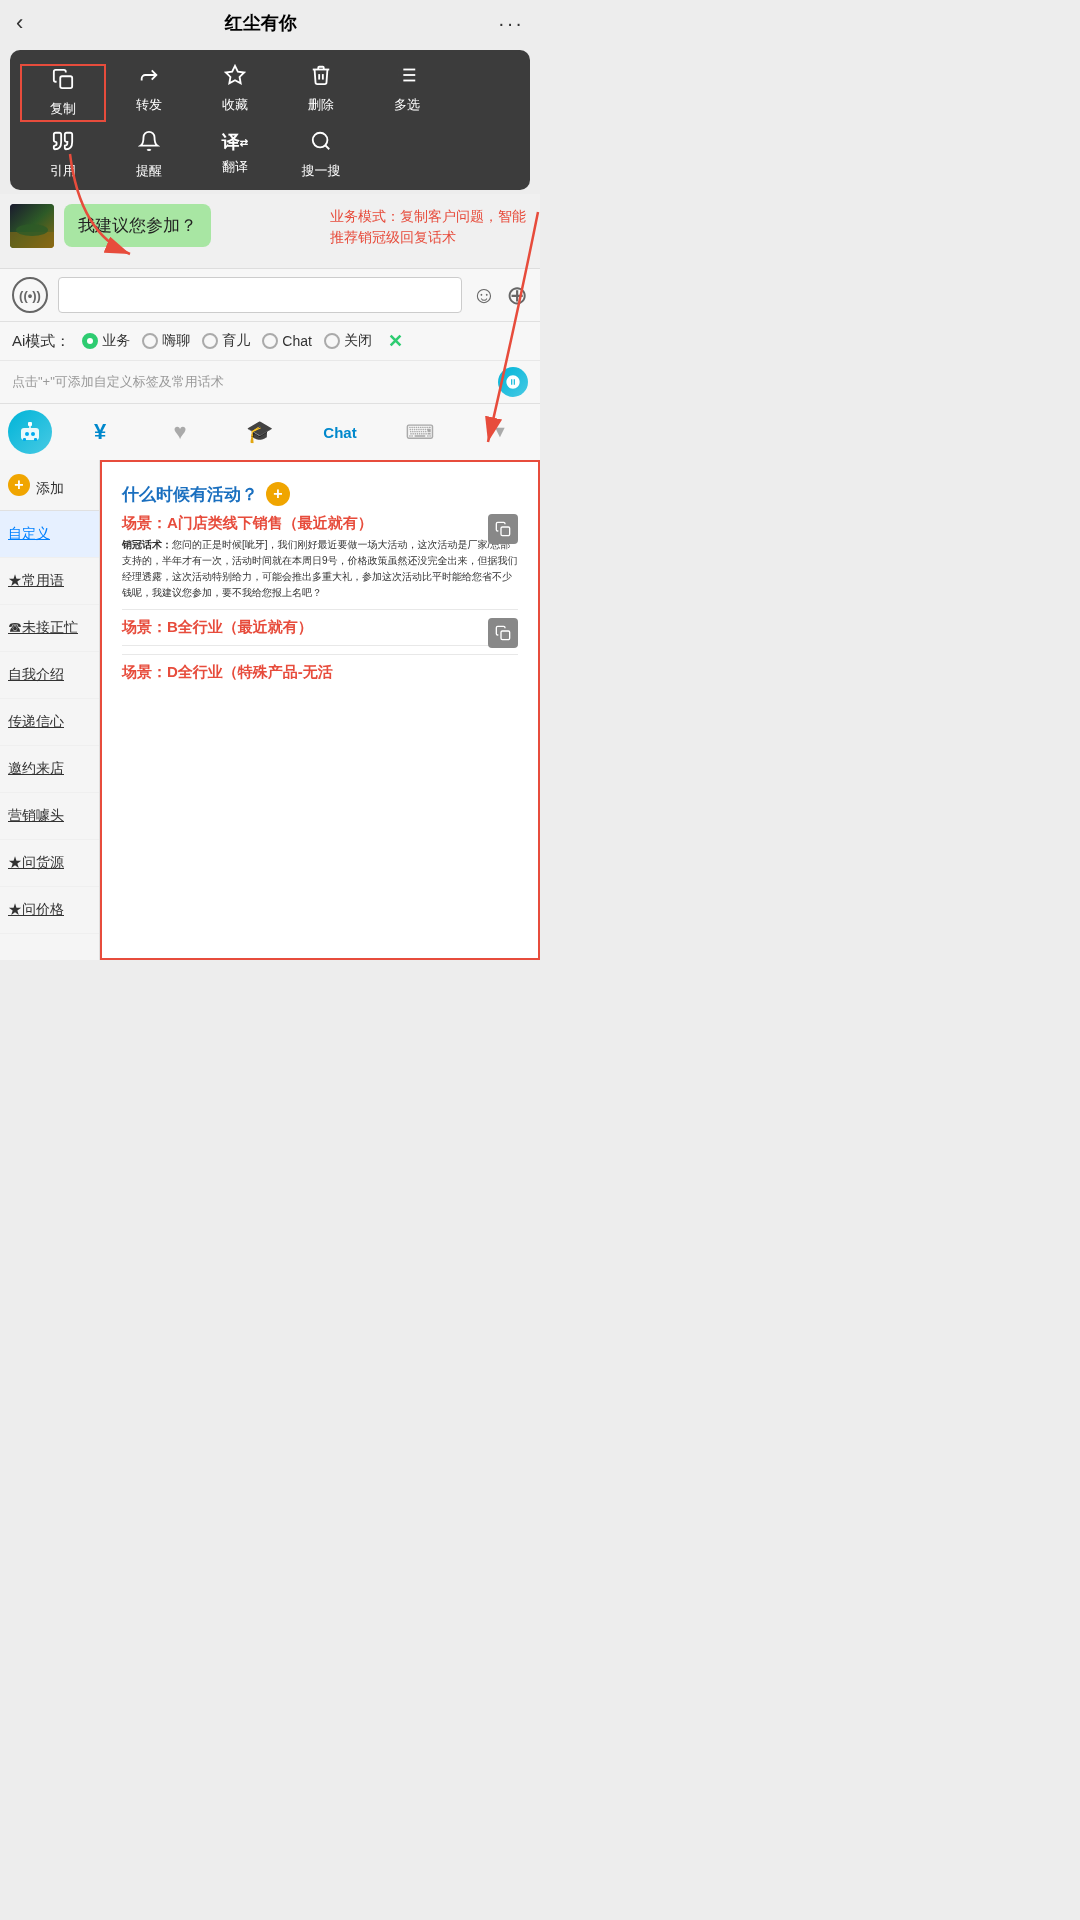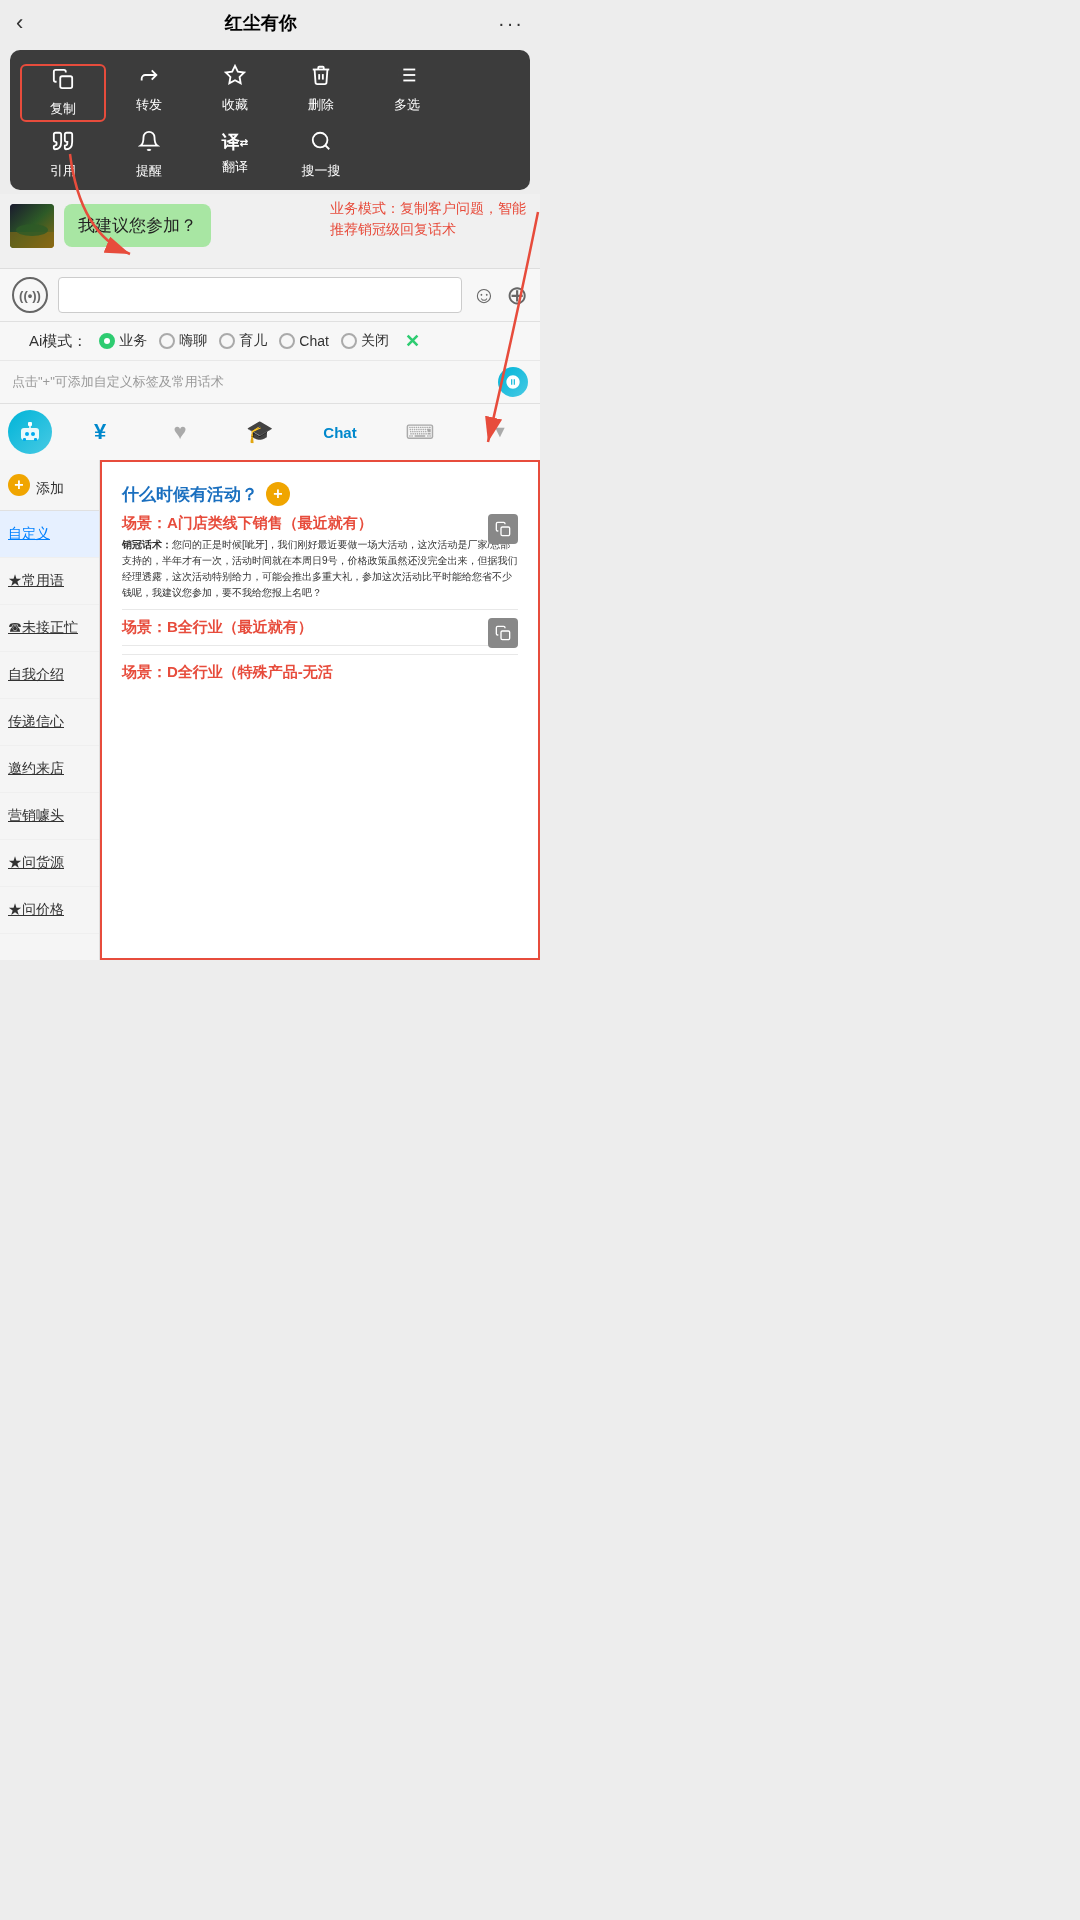--- a/index.html
+++ b/index.html
@@ -60,21 +60,21 @@
       font-size: 13px;
       cursor: pointer;
     }
     .context-menu-item .icon-wrap {
       font-size: 22px;
       margin-bottom: 4px;
       color: #fff;
     }
     .context-menu-item.selected {
       border: 2px solid #e74c3c;
-      border-radius: 6px;
+      border-radius: 0;
       padding: 2px;
     }
     .chat-bubble-row {
       display: flex;
       align-items: flex-start;
       margin-bottom: 10px;
     }
     .chat-avatar {
       width: 44px;
       height: 44px;
@@ -133,21 +133,21 @@
     .input-plus {
       font-size: 24px;
       font-weight: 300;
       color: #666;
       cursor: pointer;
     }
 
     
     .ai-mode-row {
       background: #f7f7f7;
-      padding: 8px 29px;
+      padding: 8px 12px;
       display: flex;
       align-items: center;
       gap: 12px;
       border-top: 1px solid #e0e0e0;
       flex-wrap: wrap;
     }
     .ai-mode-label {
       font-size: 15px;
       color: #333;
       font-weight: 500;
@@ -489,21 +489,21 @@
         </defs>
         <rect width="44" height="44" fill="url(#avatarGrad)"></rect>
         <rect x="0" y="28" width="44" height="16" fill="#8b6914" opacity="0.6"></rect>
         <ellipse cx="22" cy="26" rx="16" ry="6" fill="#2d5a27" opacity="0.8"></ellipse>
       </svg>
     </div>
     <div class="chat-bubble">
       <span>我建议您参加？</span>
     </div>
 
-    <div style="position:absolute; right:10px; top:4px; width:200px; color:#e74c3c; font-size:14px; font-weight:500; line-height:1.5;">业务模式：复制客户问题，智能推荐销冠级回复话术</div>
+    <div style="position:absolute; right:10px; top:12px; width:200px; color:#e74c3c; font-size:14px; font-weight:500; line-height:1.5;">业务模式：复制客户问题，智能推荐销冠级回复话术</div>
   </div>
 
   <svg style="position:absolute; left:0; top:-160px; width:100%; height:300px; pointer-events:none;" viewBox="0 0 540 300">
 
     <defs>
       <marker id="arrowhead1" markerWidth="10" markerHeight="7" refX="10" refY="3.5" orient="auto">
         <polygon points="0 0, 10 3.5, 0 7" fill="#e74c3c"></polygon>
       </marker>
     </defs>
     <path d="M 70 120 Q 80 200 130 220" stroke="#e74c3c" stroke-width="2.5" fill="none" marker-end="url(#arrowhead1)"></path>

